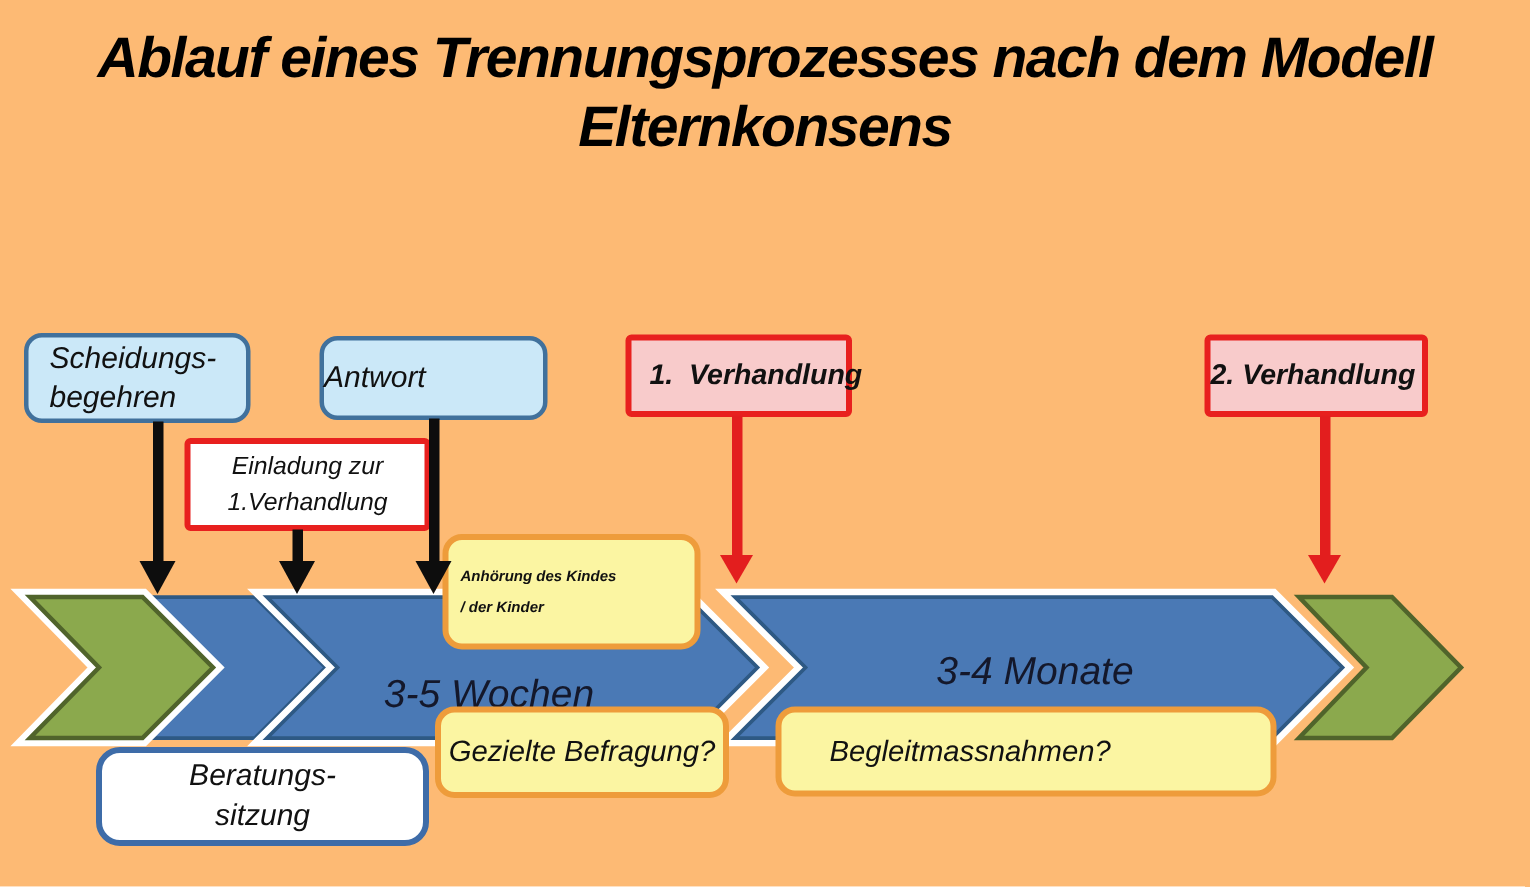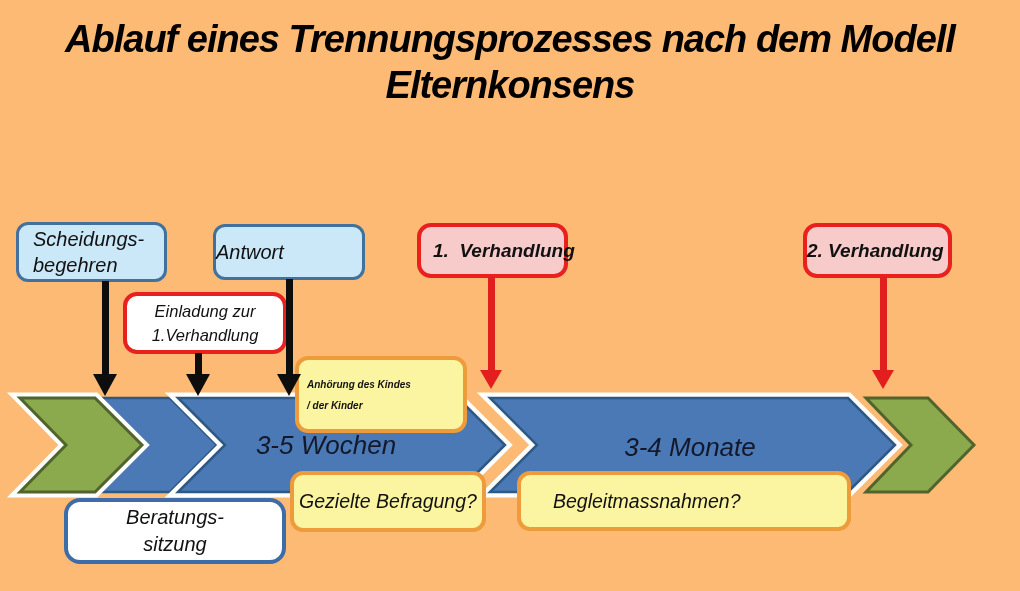--- a/index.html
+++ b/index.html
@@ -11,21 +11,21 @@
   .title{
     position:absolute;top:16px;left:0;width:1020px;text-align:center;
     font-weight:bold;font-size:38px;line-height:46px;letter-spacing:-1px;color:#000;
   }
   
   .box{position:absolute;box-sizing:border-box;display:flex;flex-direction:column;justify-content:center;z-index:3;}
   .box .ln{display:block;}
   
   .blue-box{background:#cbe8f8;border:3.5px solid #41719c;border-radius:12px;font-size:20px;line-height:26px;}
   
-  .red-outline{border:4.5px solid #e8201e;border-radius:14px;}
+  .red-outline{border:4.5px solid #e8201e;border-radius:4px;}
   .pink{background:#f8cbcb;font-weight:bold;font-size:19px;}
   .white{background:#ffffff;}
   
   .yellow-box{background:#fbf5a2;border:4px solid #ee9c3b;border-radius:13px;}
   
   .b-scheidung{left:16px;top:222px;width:151px;height:60px;padding-left:14px;}
   .b-antwort{left:213px;top:224px;width:152px;height:56px;}
   .b-einladung{left:123px;top:292px;width:164px;height:62px;text-align:center;font-size:16.5px;line-height:24px;z-index:3;}
   .b-verh1{left:417px;top:223px;width:151px;height:55px;padding-left:12px;white-space:pre;}
   .b-verh2{left:803px;top:223px;width:149px;height:55px;white-space:pre;}
@@ -50,21 +50,21 @@
   .r2{left:872px;top:277px;height:112px;}
   
   .band{position:absolute;left:0;top:390px;z-index:1;}
   .band .halo{fill:#ffffff;stroke:#ffffff;stroke-width:11;stroke-linejoin:miter;}
   .band .bluearrow{fill:#4a79b5;stroke:#2e5984;stroke-width:2.5;stroke-linejoin:miter;}
   .band .greenarrow{fill:#8ba94d;stroke:#50642b;stroke-width:3;stroke-linejoin:miter;}
   .phase-label{
     position:absolute;z-index:2;width:220px;height:42px;display:flex;align-items:center;justify-content:center;
     font-size:26px;color:#14182b;
   }
-  .p1{left:216px;top:424px;}
+  .p1{left:216px;top:441px;}
   .p2{left:580px;top:426px;}
 </style>
 </head>
 <body>
 
 <div id="stage">
 
   <div class="title">
     <span class="ln">Ablauf eines Trennungsprozesses nach dem Modell</span>
     <span class="ln">Elternkonsens</span>

